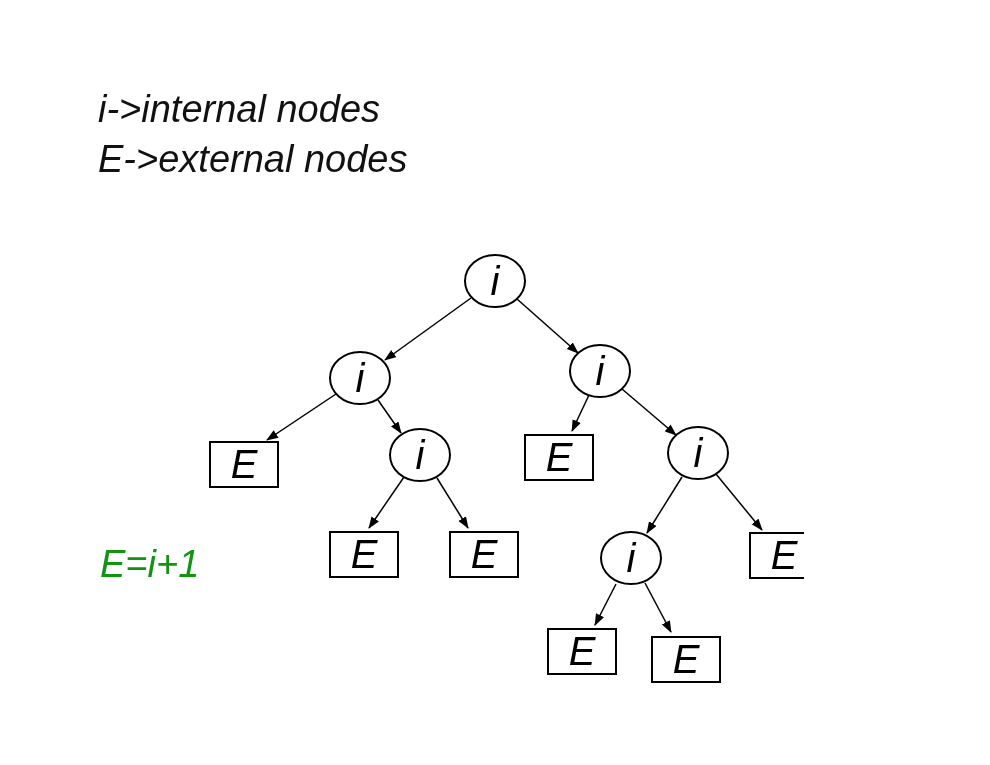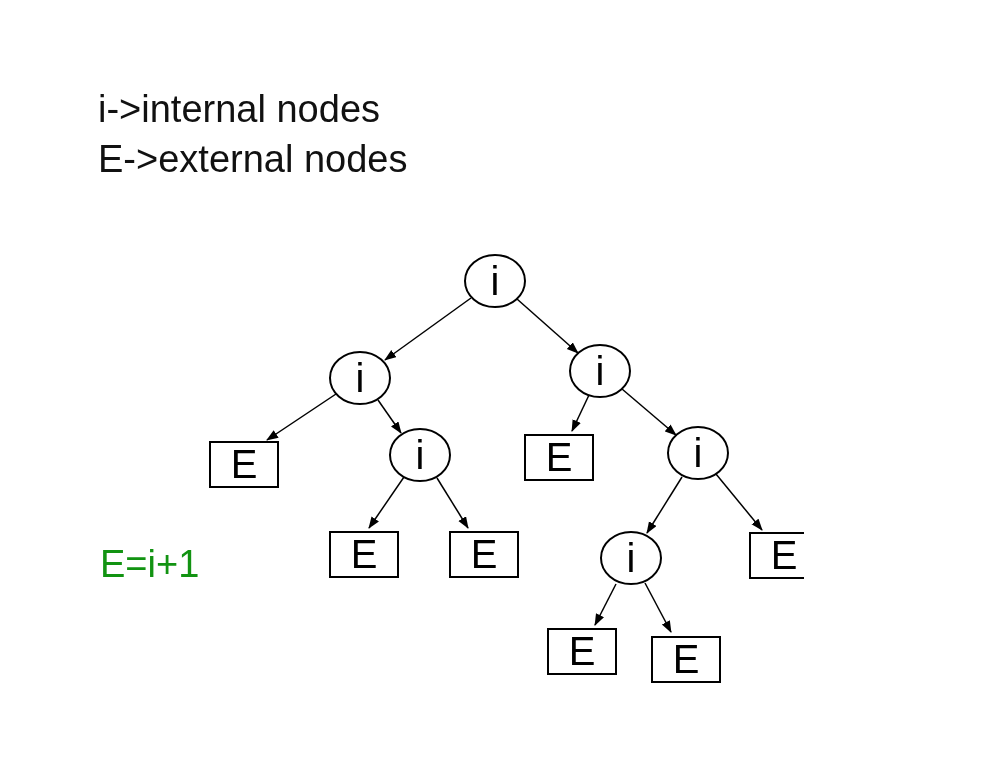--- a/index.html
+++ b/index.html
@@ -7,20 +7,21 @@
     padding: 0;
     background: #ffffff;
   }
   .slide {
     position: relative;
     width: 804px;
     height: 765px;
     background: #ffffff;
     overflow: hidden;
     font-family: "Liberation Sans", sans-serif;
+    font-style: italic;
   }
   svg text {
     font-family: "Liberation Sans", sans-serif;
   }
   .legend-text {
     font-size: 38px;
     fill: #111111;
   }
   .formula-text {
     font-size: 38px;

